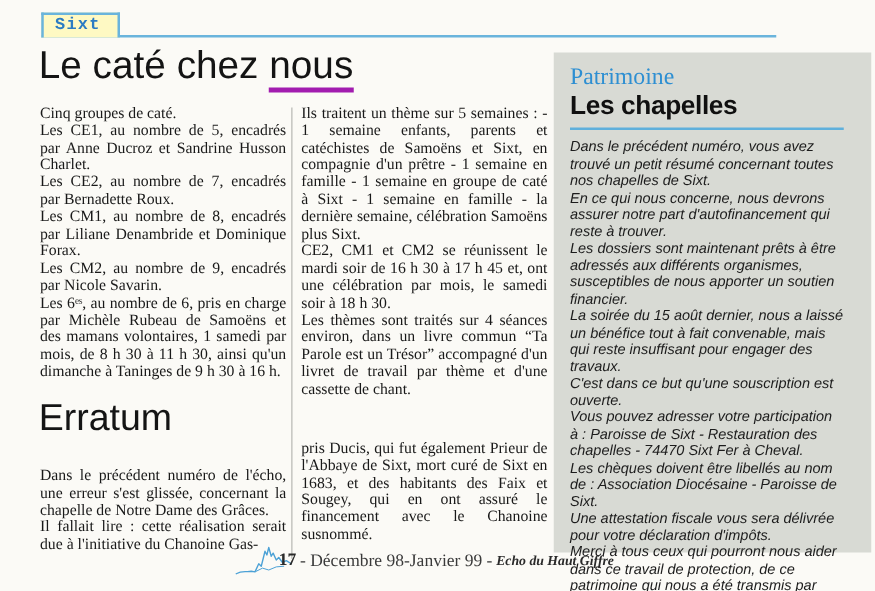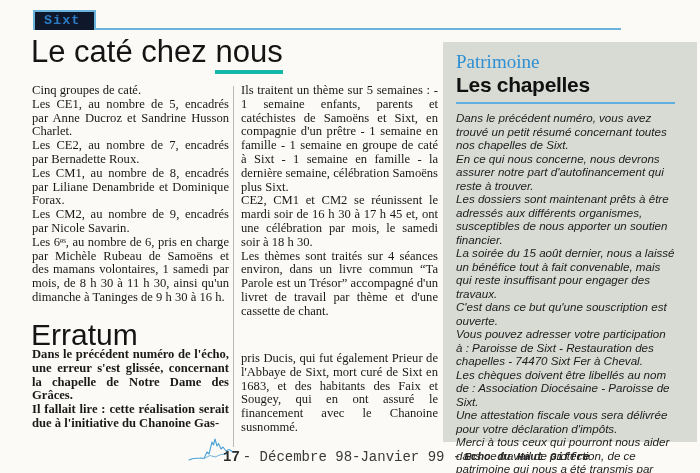--- a/index.html
+++ b/index.html
@@ -5,52 +5,52 @@
   html,body{margin:0;padding:0;}
   body{
     width:700px;height:473px;position:relative;overflow:hidden;
     background:#fbfaf6;
     -webkit-font-smoothing:antialiased;
   }
   
   .tab{
     position:absolute;left:33px;top:10px;height:20px;box-sizing:border-box;
     border:2px solid #6ab4dc;border-bottom:none;
-    padding:1px 14px 0 9px;background:#0f172a;z-index:2;
+    padding:1px 14px 0 9px;background:#fef9c3;z-index:2;
     font-family:"Liberation Mono","DejaVu Sans Mono",monospace;
     font-weight:bold;font-size:13.5px;letter-spacing:1px;color:#2b7cc3;
   }
   .blue-rule{
     position:absolute;left:33px;top:28px;width:588px;height:2px;
     background:#6ab4dc;z-index:1;
   }
   
   .headline{
     position:absolute;left:31px;top:34px;margin:0;
     font-family:"Liberation Sans","DejaVu Sans",sans-serif;
     font-weight:normal;font-size:31px;color:#141414;letter-spacing:0;
   }
-  .headline .ul{border-bottom:4px solid #14b8a6;padding-bottom:1px;}
+  .headline .ul{border-bottom:4px solid #a21caf;padding-bottom:1px;}
   
   .col{
     position:absolute;width:197px;
     font-family:"Liberation Serif","DejaVu Serif",serif;
     font-size:12.6px;line-height:13.8px;color:#191919;text-align:justify;
   }
   .col p{margin:0;}
   .col1{left:32px;top:84px;}
   .col2{left:241px;top:84px;}
   .colsep{position:absolute;left:233px;top:86px;width:1px;height:361px;background:#b9b9b5;}
   
   .erratum-title{
     position:absolute;left:31px;top:318px;margin:0;
     font-family:"Liberation Sans","DejaVu Sans",sans-serif;
     font-weight:normal;font-size:30px;color:#141414;
   }
-  .erratum-body{left:32px;top:348px;font-weight:bold;}
+  .erratum-body{left:32px;top:374px;}
   .erratum-cont{left:241px;top:352px;}
   
   .sidebar{
     position:absolute;left:443px;top:42px;width:254px;height:400px;
     background:#d8dad4;box-sizing:border-box;padding:9px 22px 0 13px;
   }
   .kicker{
     font-family:"Liberation Serif","DejaVu Serif",serif;
     font-size:19px;color:#2e8fd2;line-height:21px;
   }
@@ -61,22 +61,22 @@
   }
   .sidebar-rule{height:2px;background:#5fb0dc;margin:6px 0 7px 0;}
   .sidebar-body{
     font-family:"Liberation Sans","DejaVu Sans",sans-serif;
     font-style:italic;font-size:11.6px;line-height:13.5px;color:#1c1c1c;
   }
   .sidebar-body p{margin:0;}
   
   .footer{
     position:absolute;left:188px;top:434px;height:30px;
-    display:flex;align-items:flex-end;
-    font-family:Liberation Mono, monospace;color:#2a2a2a;
+    display:flex;align-items:center;
+    font-family:Liberation Serif, serif;color:#2a2a2a;
   }
   .mountain{width:48px;height:28px;display:block;}
   .pagenum{font-weight:bold;font-size:14px;margin-left:-13px;line-height:14px;}
   .footer-text{font-size:14px;line-height:13px;margin-left:3px;color:#3a3a3a;}
   .pub{font-weight:bold;font-style:italic;font-size:11px;line-height:13px;margin-left:3px;color:#2a2a2a;}
 </style>
 </head>
 <body>
 
 <div class="tab">

